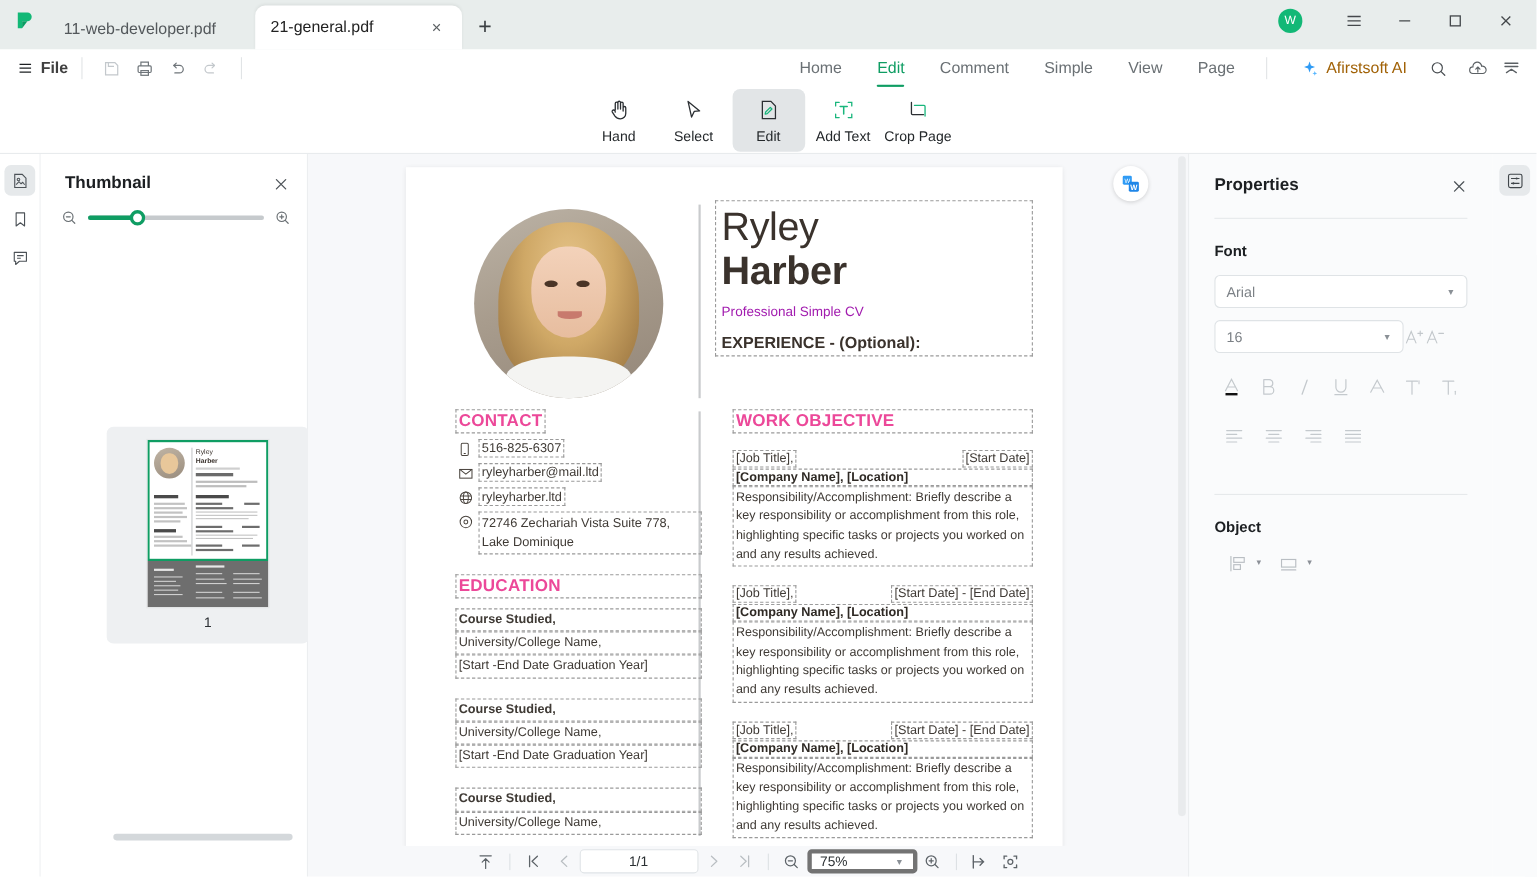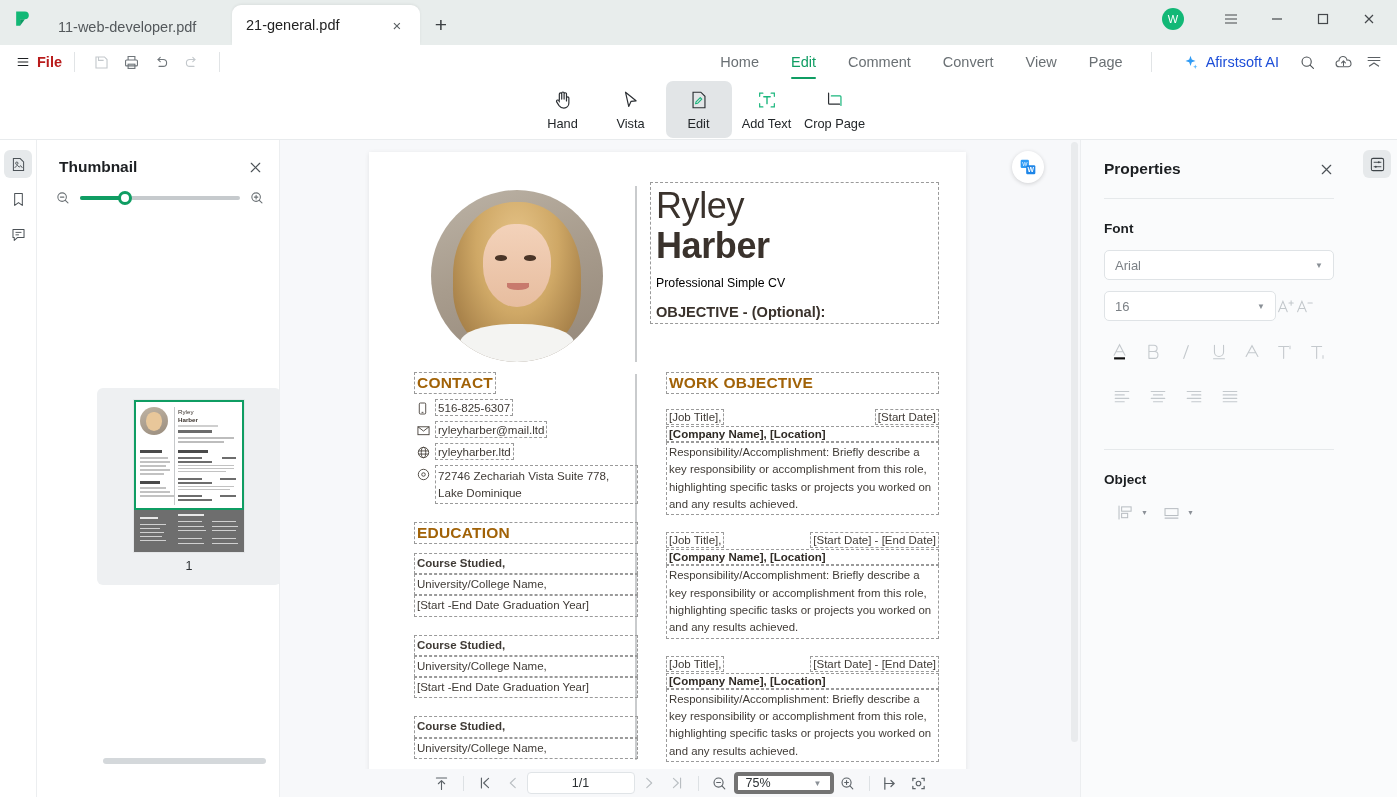--- a/index.html
+++ b/index.html
@@ -56,38 +56,38 @@
     color: #44484b;
   }
 
   
   .menubar {
     position: absolute; top: 45px; left: 0; width: 1397px; height: 34px;
     background: #ffffff; display: flex; align-items: center;
   }
   .file-btn {
     display: flex; align-items: center; gap: 7px; margin-left: 16px;
-    font-size: 14.5px; color: #b91c1c; font-weight: 600;
+    font-size: 14.5px; color: #404040; font-weight: 600;
   }
   .vsep { width: 1px; height: 20px; background: #e1e4e6; margin: 0 12px; }
   .qicon { width: 30px; height: 26px; display: flex; align-items: center; justify-content: center; color: #6f757a; }
   .qicon.disabled { color: #c3c8cc; }
   .menu-tabs { margin-left: auto; display: flex; align-items: center; gap: 0; }
   .mtab {
     padding: 0 16px; height: 34px; display: flex; align-items: center;
     font-size: 14.5px; color: #6a7074; position: relative;
   }
   .mtab.active { color: #0f9d63; }
   .mtab.active::after {
     content: ''; position: absolute; left: 16px; right: 16px; bottom: 0;
     height: 2px; background: #0f9d63; border-radius: 2px;
   }
   .ai-btn {
     display: flex; align-items: center; gap: 7px; margin-left: 18px;
-    font-size: 14.5px; color: #1d4ed8;
+    font-size: 14.5px; color: #a16207;
   }
   .search-icn { margin-left: 20px; color: #4a4f53; display:flex; }
   .topright-icons { display: flex; align-items: center; gap: 12px; margin-left: 18px; margin-right: 14px; color: #5b6064; }
 
   
   .ribbon {
     position: absolute; top: 79px; left: 0; width: 1397px; height: 61px;
     background: #ffffff; border-bottom: 1px solid #e8ebed;
     display: flex; align-items: center; justify-content: center;
   }
@@ -202,29 +202,29 @@
 
   .edbox { position: relative; }
   .edbox::after {
     content: ''; position: absolute; inset: -2px -3px;
     border: 1px dashed #9a9a9a; pointer-events: none;
   }
   .name-block { padding: 2px 3px; }
   .fname, .lname { font-size: 36px; line-height: 1.12; color: #3a322c; letter-spacing: -0.4px; }
   .fname { font-weight: 400; }
   .lname { font-weight: 700; }
-  .subtitle { font-size: 12.3px; color: #000000; margin-top: 9px; }
+  .subtitle { font-size: 12.3px; color: #a21caf; margin-top: 9px; }
   .sec-h { font-size: 14.6px; font-weight: 700; color: #3a322c; margin-top: 14px; }
   .body-txt { font-size: 11.8px; line-height: 1.55; color: #45403b; margin-top: 11px; }
 
   .cv-cols { display: flex; margin-top: 12px; }
   .col-l { width: 236px; padding-left: 18px; }
   .col-r { flex: 1; padding-left: 16px; }
   .divider-v2 { width: 2px; background: #c9cbcd; margin: 0 16px 0 0; }
-  .big-h { font-size: 15.5px; font-weight: 700; color: #a16207; letter-spacing: 0.2px; }
+  .big-h { font-size: 15.5px; font-weight: 700; color: #ec4899; letter-spacing: 0.2px; }
   .ct-row { display: flex; align-items: flex-start; gap: 8px; margin-top: 8px; font-size: 11.6px; color: #3f3a35; }
   .ct-ico { width: 13px; color: #4a443e; flex-shrink: 0; display: flex; padding-top: 1px; }
   .edu-item { margin-top: 13px; }
   .edu-l { font-size: 11.5px; color: #3f3a35; line-height: 1.5; }
   .edu-l.b { font-weight: 700; }
   .job { margin-top: 13px; }
   .job-row1 { display: flex; justify-content: space-between; font-size: 11.5px; color: #3f3a35; }
   .job-co { font-size: 11.5px; font-weight: 700; color: #2f2a25; margin-top: 5px; }
   .job-desc { font-size: 11.4px; line-height: 1.52; color: #3f3a35; margin-top: 4px; }
 
@@ -370,21 +370,21 @@
           <path d="M14 6.5H8a4 4 0 0 0 0 8h5" stroke="currentColor" stroke-width="1.3" fill="none" stroke-linecap="round"></path>
           <path d="M11.5 4l2.6 2.5-2.6 2.5" stroke="currentColor" stroke-width="1.3" fill="none" stroke-linecap="round" stroke-linejoin="round"></path>
         </svg>
     </div>
     <div class="vsep"></div>
 
     <div class="menu-tabs">
       <div class="mtab">Home</div>
       <div class="mtab active">Edit</div>
       <div class="mtab">Comment</div>
-      <div class="mtab">Convert</div>
+      <div class="mtab">Simple</div>
       <div class="mtab">View</div>
       <div class="mtab">Page</div>
     </div>
     <div class="vsep"></div>
 
     <div class="ai-btn">
       <svg width="17" height="17" viewBox="0 0 20 20">
           <path d="M10 2.2l1.5 4.4 4.4 1.5-4.4 1.5L10 14l-1.5-4.4L4.1 8.1l4.4-1.5z" fill="#2f9bf5"></path>
           <path d="M15.6 12.4l.7 1.9 1.9.7-1.9.7-.7 1.9-.7-1.9-1.9-.7 1.9-.7z" fill="#56b6ff"></path>
         </svg>
@@ -424,21 +424,21 @@
         </span>
         <span>Hand</span>
       </div>
 
       <div class="rb-item">
         <span class="rb-ico">
           <svg width="22" height="22" viewBox="0 0 24 24">
               <path d="M6 3.5l11.5 9.4-5.4.5-2.6 5.6z" stroke="#2b2f33" stroke-width="1.3" fill="none" stroke-linejoin="round"></path>
             </svg>
         </span>
-        <span>Vista</span>
+        <span>Select</span>
       </div>
 
       <div class="rb-item selected">
         <span class="rb-ico">
           <svg width="22" height="22" viewBox="0 0 24 24">
               <path d="M5.5 3.5h8.5l4.5 4.5v12.5H5.5z" stroke="#2b2f33" stroke-width="1.25" fill="none"></path>
               <path d="M15 11l-4.6 4.6-2.1.5.5-2.1L13.4 9.4z" stroke="#19b67c" stroke-width="1.25" fill="none" stroke-linejoin="round"></path>
             </svg>
         </span>
         <span>Edit</span>
@@ -608,21 +608,21 @@
               <div class="mouth"></div>
                 <div class="shirt"></div>
             </div>
           </div>
           <div class="divider-v"></div>
           <div class="name-col">
             <div class="edbox name-block">
               <div class="fname">Ryley</div>
               <div class="lname">Harber</div>
               <div class="subtitle">Professional Simple CV</div>
-              <div class="sec-h">OBJECTIVE - (Optional):</div>
+              <div class="sec-h">EXPERIENCE - (Optional):</div>
             </div>
           </div>
         </div>
 
         <div class="cv-cols">
           <div class="col-l">
             <div class="edbox" style="display:inline-block">
               <div class="big-h">CONTACT</div>
             </div>
 

